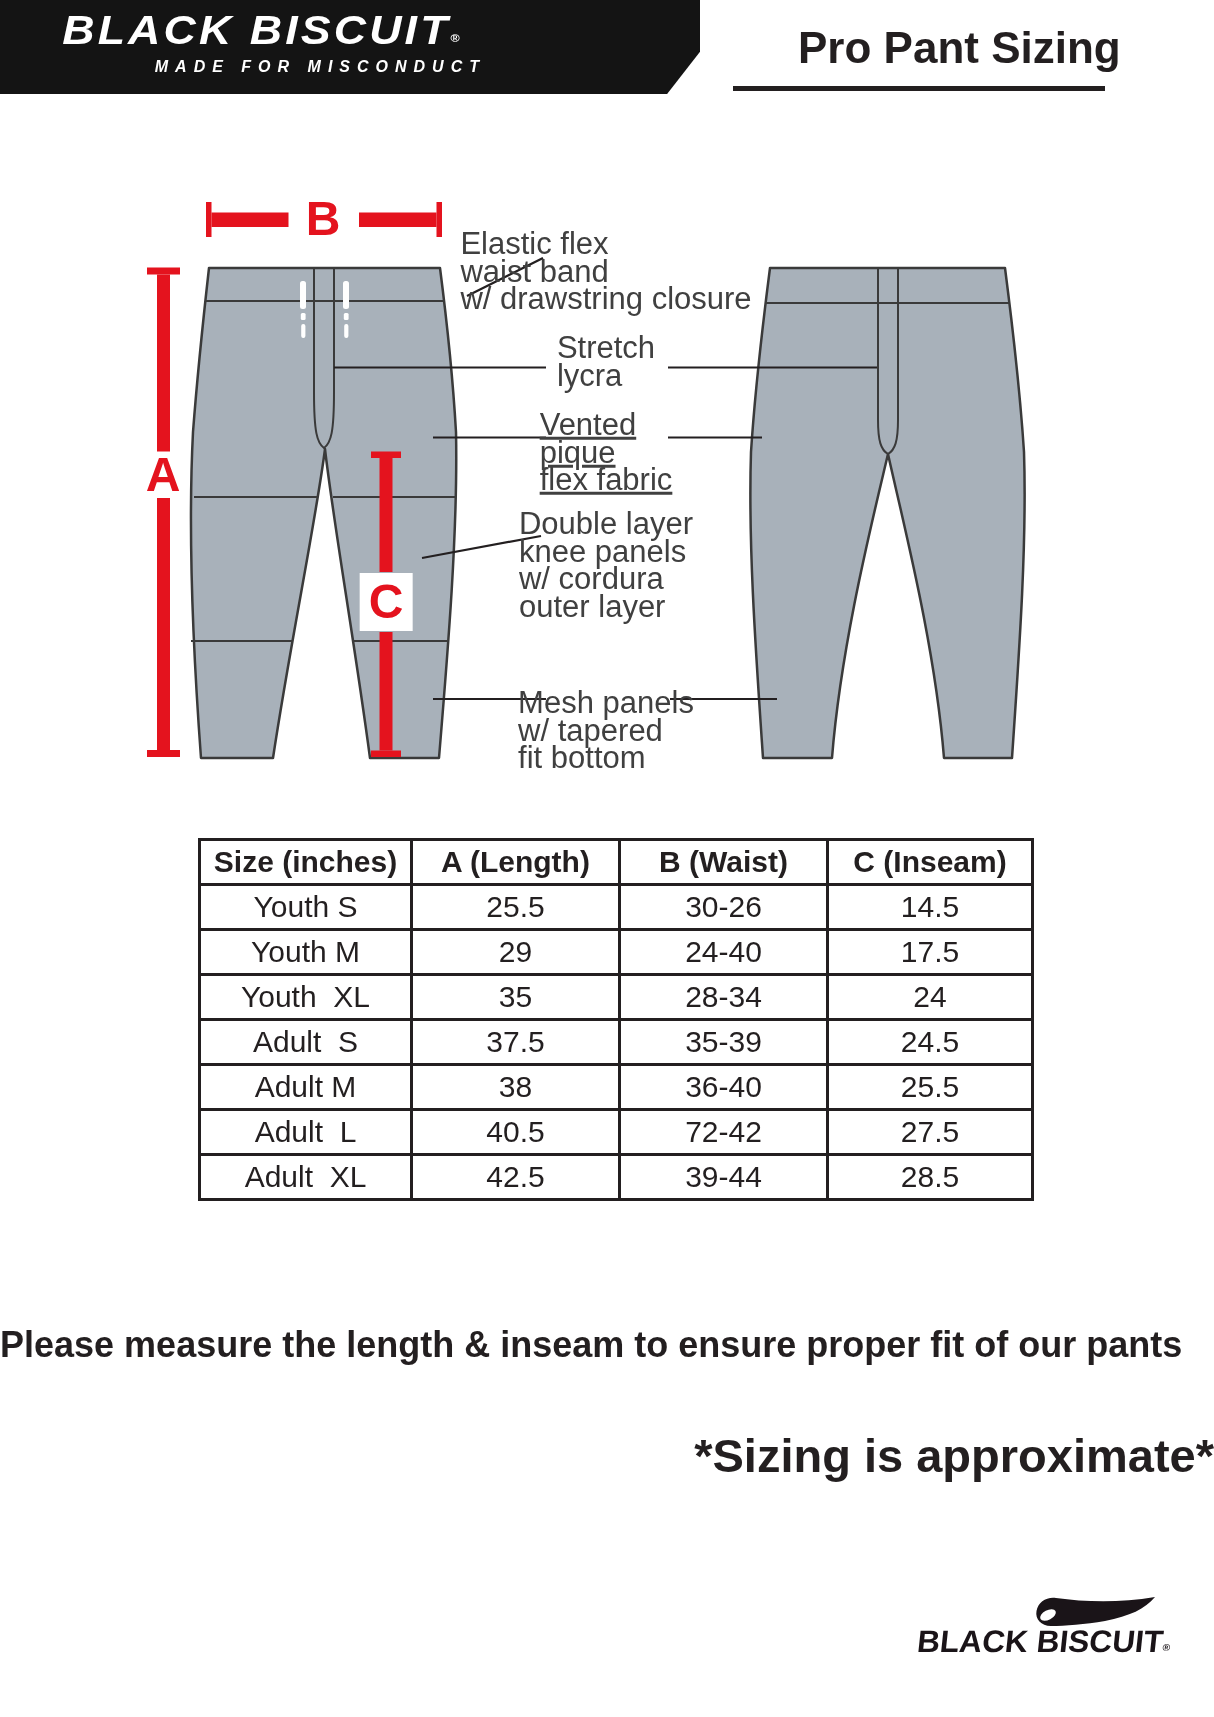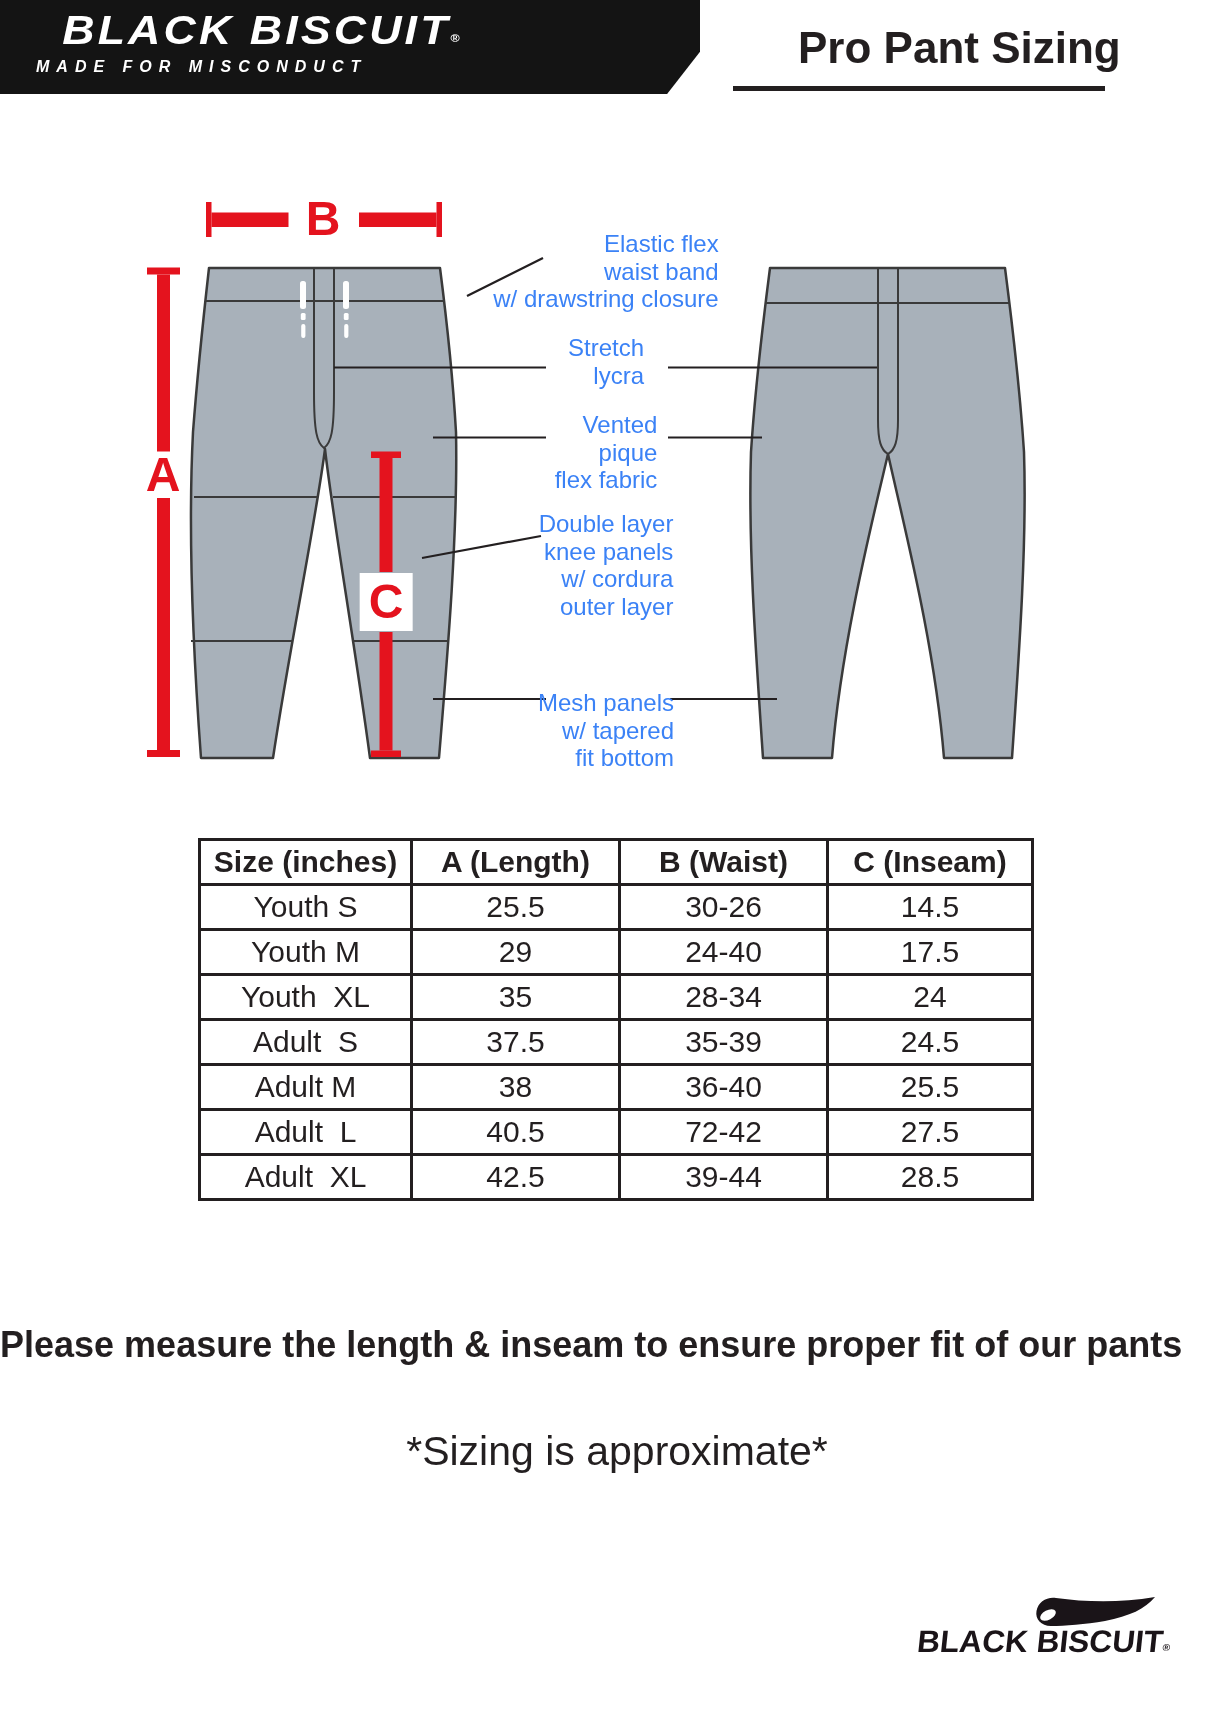--- a/index.html
+++ b/index.html
@@ -13,61 +13,61 @@
     position:absolute; left:0; top:0; width:700px; height:94px; background:#141414;
     clip-path:polygon(0 0, 100% 0, 100% 55%, 95.3% 100%, 0 100%);
   }
   .banner-logo {
     position:absolute; left:36px; top:6px; width:450px; text-align:center;
     color:#fff; font-weight:bold; font-style:italic; font-size:43px;
     letter-spacing:3px; white-space:nowrap; transform:scale(1.04,0.95);
   }
   .logo-reg { font-size:12px; font-style:normal; letter-spacing:0; vertical-align:2px; }
   .banner-tagline {
-    position:absolute; left:36px; top:58px; width:450px; text-align:left;
+    position:absolute; left:36px; top:58px; width:450px; text-align:right;
     color:#fff; font-weight:bold; font-style:italic; font-size:16px;
     letter-spacing:7px; white-space:nowrap;
   }
   .page-title {
     position:absolute; left:798px; top:26px; font-size:44px; font-weight:bold;
     white-space:nowrap; line-height:1;
   }
   .title-underline { position:absolute; left:733px; top:86px; width:372px; height:5px; background:#231f20; }
 
   
   .diagram-svg { position:absolute; left:0; top:0; width:1214px; height:780px; }
   .measure-letter {
     position:absolute; transform:translate(-50%,-50%); color:#e4131e;
     font-size:48px; font-weight:bold; line-height:1;
   }
   .measure-letter.boxed { background:#ffffff; padding:5px 9px; }
   .feat-label {
-    position:absolute; transform:translate(-50%,-50%); text-align:right;
-    font-size:24px; line-height:27.5px; white-space:pre-line; color:#3b82f6;
+    position:absolute; transform:translate(-50%,-50%); text-align:left;
+    font-size:31px; line-height:27.5px; white-space:pre-line; color:#404040;
   }
 
   
   .sizing-table {
     position:absolute; left:198px; top:838px; width:833px;
     border-collapse:collapse; table-layout:fixed;
   }
   .sizing-table th, .sizing-table td {
     border:3px solid #231f20; text-align:center; vertical-align:middle;
     font-size:30px; height:42px; padding:0; white-space:pre;
   }
   .sizing-table th { font-weight:bold; }
 
   
   .note-measure {
     position:absolute; left:0; top:1324px; width:1010px; text-align:center;
     font-size:36px; font-weight:bold; white-space:nowrap;
   }
   .note-approx {
-    position:absolute; left:20px; top:1428px; width:1194px; text-align:center;
-    font-size:41px; font-weight:normal; white-space:nowrap;
+    position:absolute; left:20px; top:1428px; width:1194px; text-align:right;
+    font-size:47px; font-weight:bold; white-space:nowrap;
   }
 
   
   .footer-swoosh { position:absolute; left:1034px; top:1596px; width:124px; height:32px; }
   .footer-word {
     position:absolute; left:912px; top:1624px; width:264px; text-align:center;
     font-size:31px; font-weight:bold; white-space:nowrap; color:#1a1418;
     transform:skewX(-6deg) scale(1.02,1.0);
   }
   .footer-reg { font-size:10px; vertical-align:1px; }
@@ -147,21 +147,21 @@
 
 <div class="measure-letter" style="left:163px;top:475px;">A</div>
 <div class="measure-letter" style="left:323px;top:219px;">B</div>
 <div class="measure-letter boxed" style="left:386px;top:602px;">C</div>
 
 <div class="feat-label" style="left:606px;top:271px;">Elastic flex
 waist band
 w/ drawstring closure</div>
 <div class="feat-label" style="left:606px;top:361px;">Stretch
 lycra</div>
-<div class="feat-label" style="left:606px;top:452px;">Vented
+<div class="feat-label" style="left:606px;top:452px;text-decoration:underline;">Vented
 pique
 flex fabric</div>
 <div class="feat-label" style="left:606px;top:565px;">Double layer
 knee panels
 w/ cordura
 outer layer</div>
 <div class="feat-label" style="left:606px;top:730px;">Mesh panels
 w/ tapered
 fit bottom</div>
 

